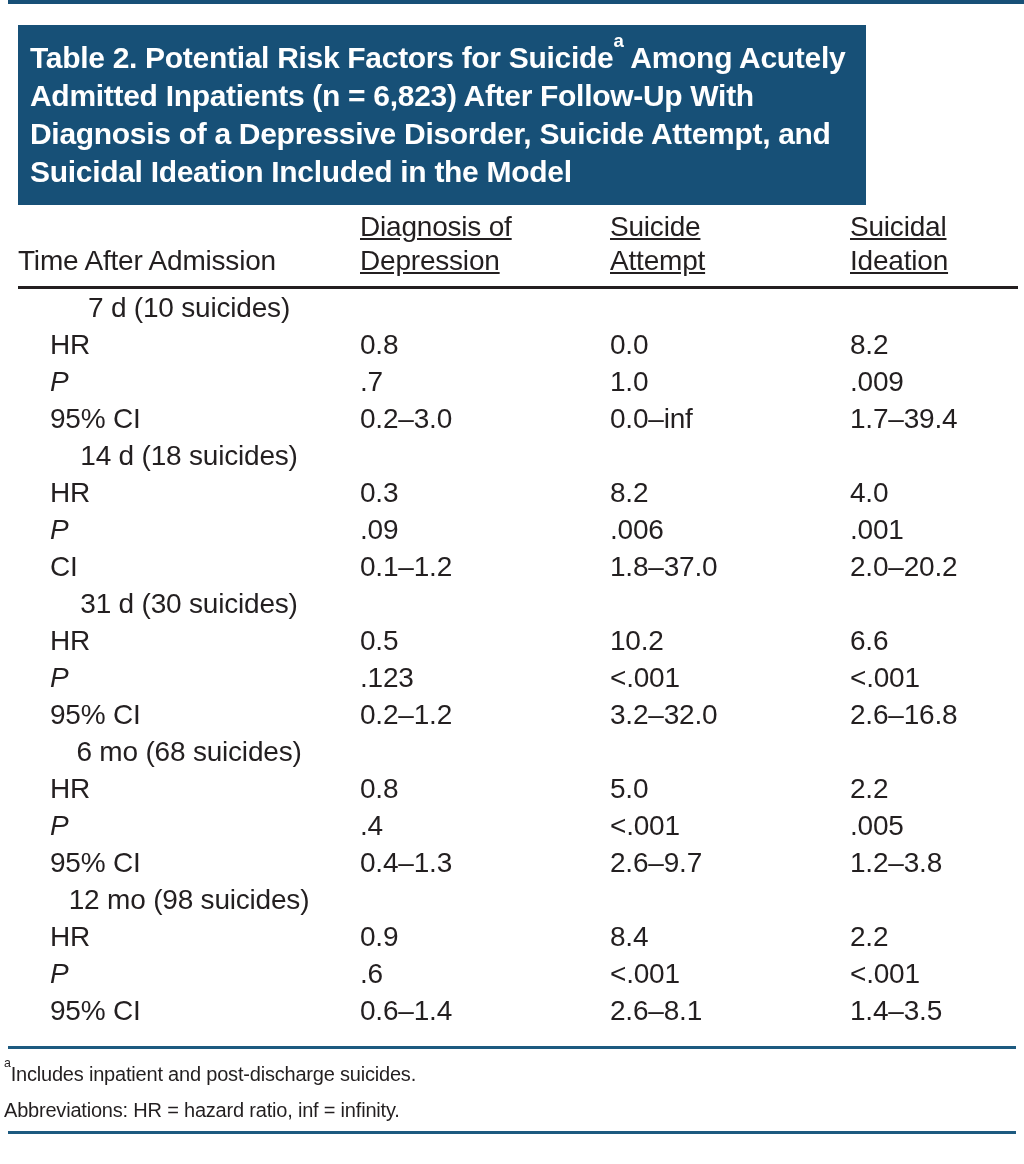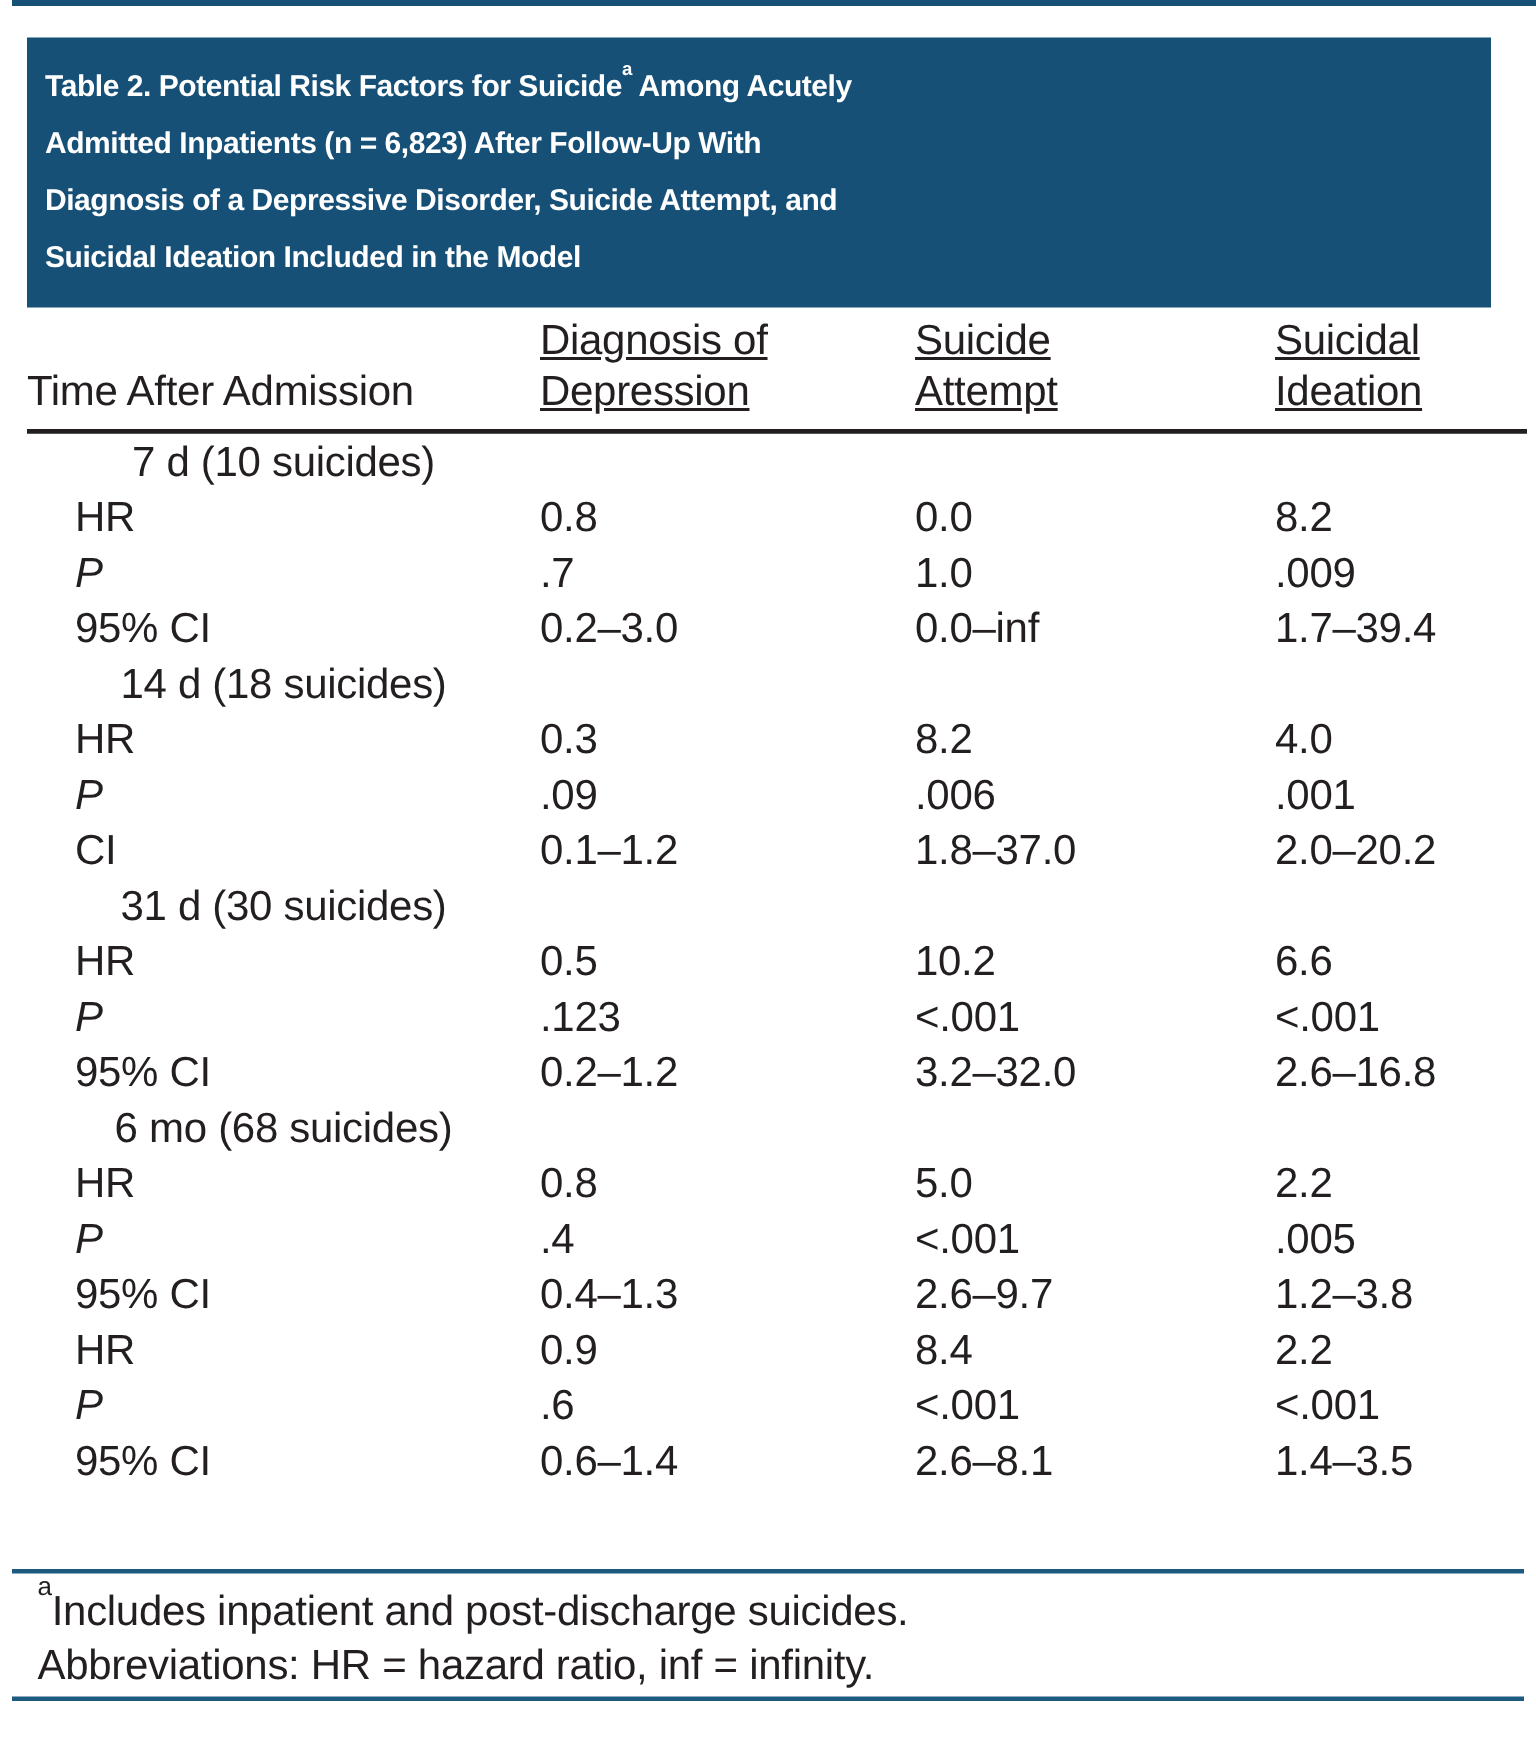--- a/index.html
+++ b/index.html
@@ -21,26 +21,26 @@
     top: 0;
     left: 8px;
     width: 1016px;
     height: 4px;
     background: #175077;
   }
   .title-block {
     position: absolute;
     top: 25px;
     left: 18px;
-    width: 976px;
+    width: 848px;
     box-sizing: border-box;
     background: #175077;
     color: #ffffff;
     font-weight: bold;
-    font-size: 20px;
+    font-size: 30px;
     line-height: 38px;
     padding: 14px 8px 14px 12px;
     letter-spacing: -0.3px;
   }
   .title-line { white-space: nowrap; }
   .title-block sup, .footnote sup {
     font-size: 62%;
     position: relative;
     top: -0.55em;
     line-height: 0;
@@ -86,22 +86,22 @@
     left: 8px;
     width: 1008px;
     height: 3px;
     background: #1d5a80;
   }
   .rule-mid { top: 1046px; }
   .rule-bottom { top: 1131px; }
   .footnotes {
     position: absolute;
     top: 1056px;
-    left: 25px;
-    font-size: 28px;
+    left: 4px;
+    font-size: 20px;
     line-height: 36px;
     letter-spacing: -0.2px;
   }
 </style>
 </head>
 <body>
 
 <div class="page">
   <div class="top-rule"></div>
 
@@ -231,20 +231,26 @@
             <td class="num">&lt;.001</td>
             <td class="num">.005</td>
           </tr>
         <tr>
             <td class="sub-label">95% CI</td>
             <td class="num">0.4–1.3</td>
             <td class="num">2.6–9.7</td>
             <td class="num">1.2–3.8</td>
           </tr>
         <tr>
+            <td class="group-label">12 mo (98 suicides)</td>
+            <td class="num"></td>
+            <td class="num"></td>
+            <td class="num"></td>
+          </tr>
+        <tr>
             <td class="sub-label">HR</td>
             <td class="num">0.9</td>
             <td class="num">8.4</td>
             <td class="num">2.2</td>
           </tr>
         <tr>
             <td class="sub-label italic">P</td>
             <td class="num">.6</td>
             <td class="num">&lt;.001</td>
             <td class="num">&lt;.001</td>

